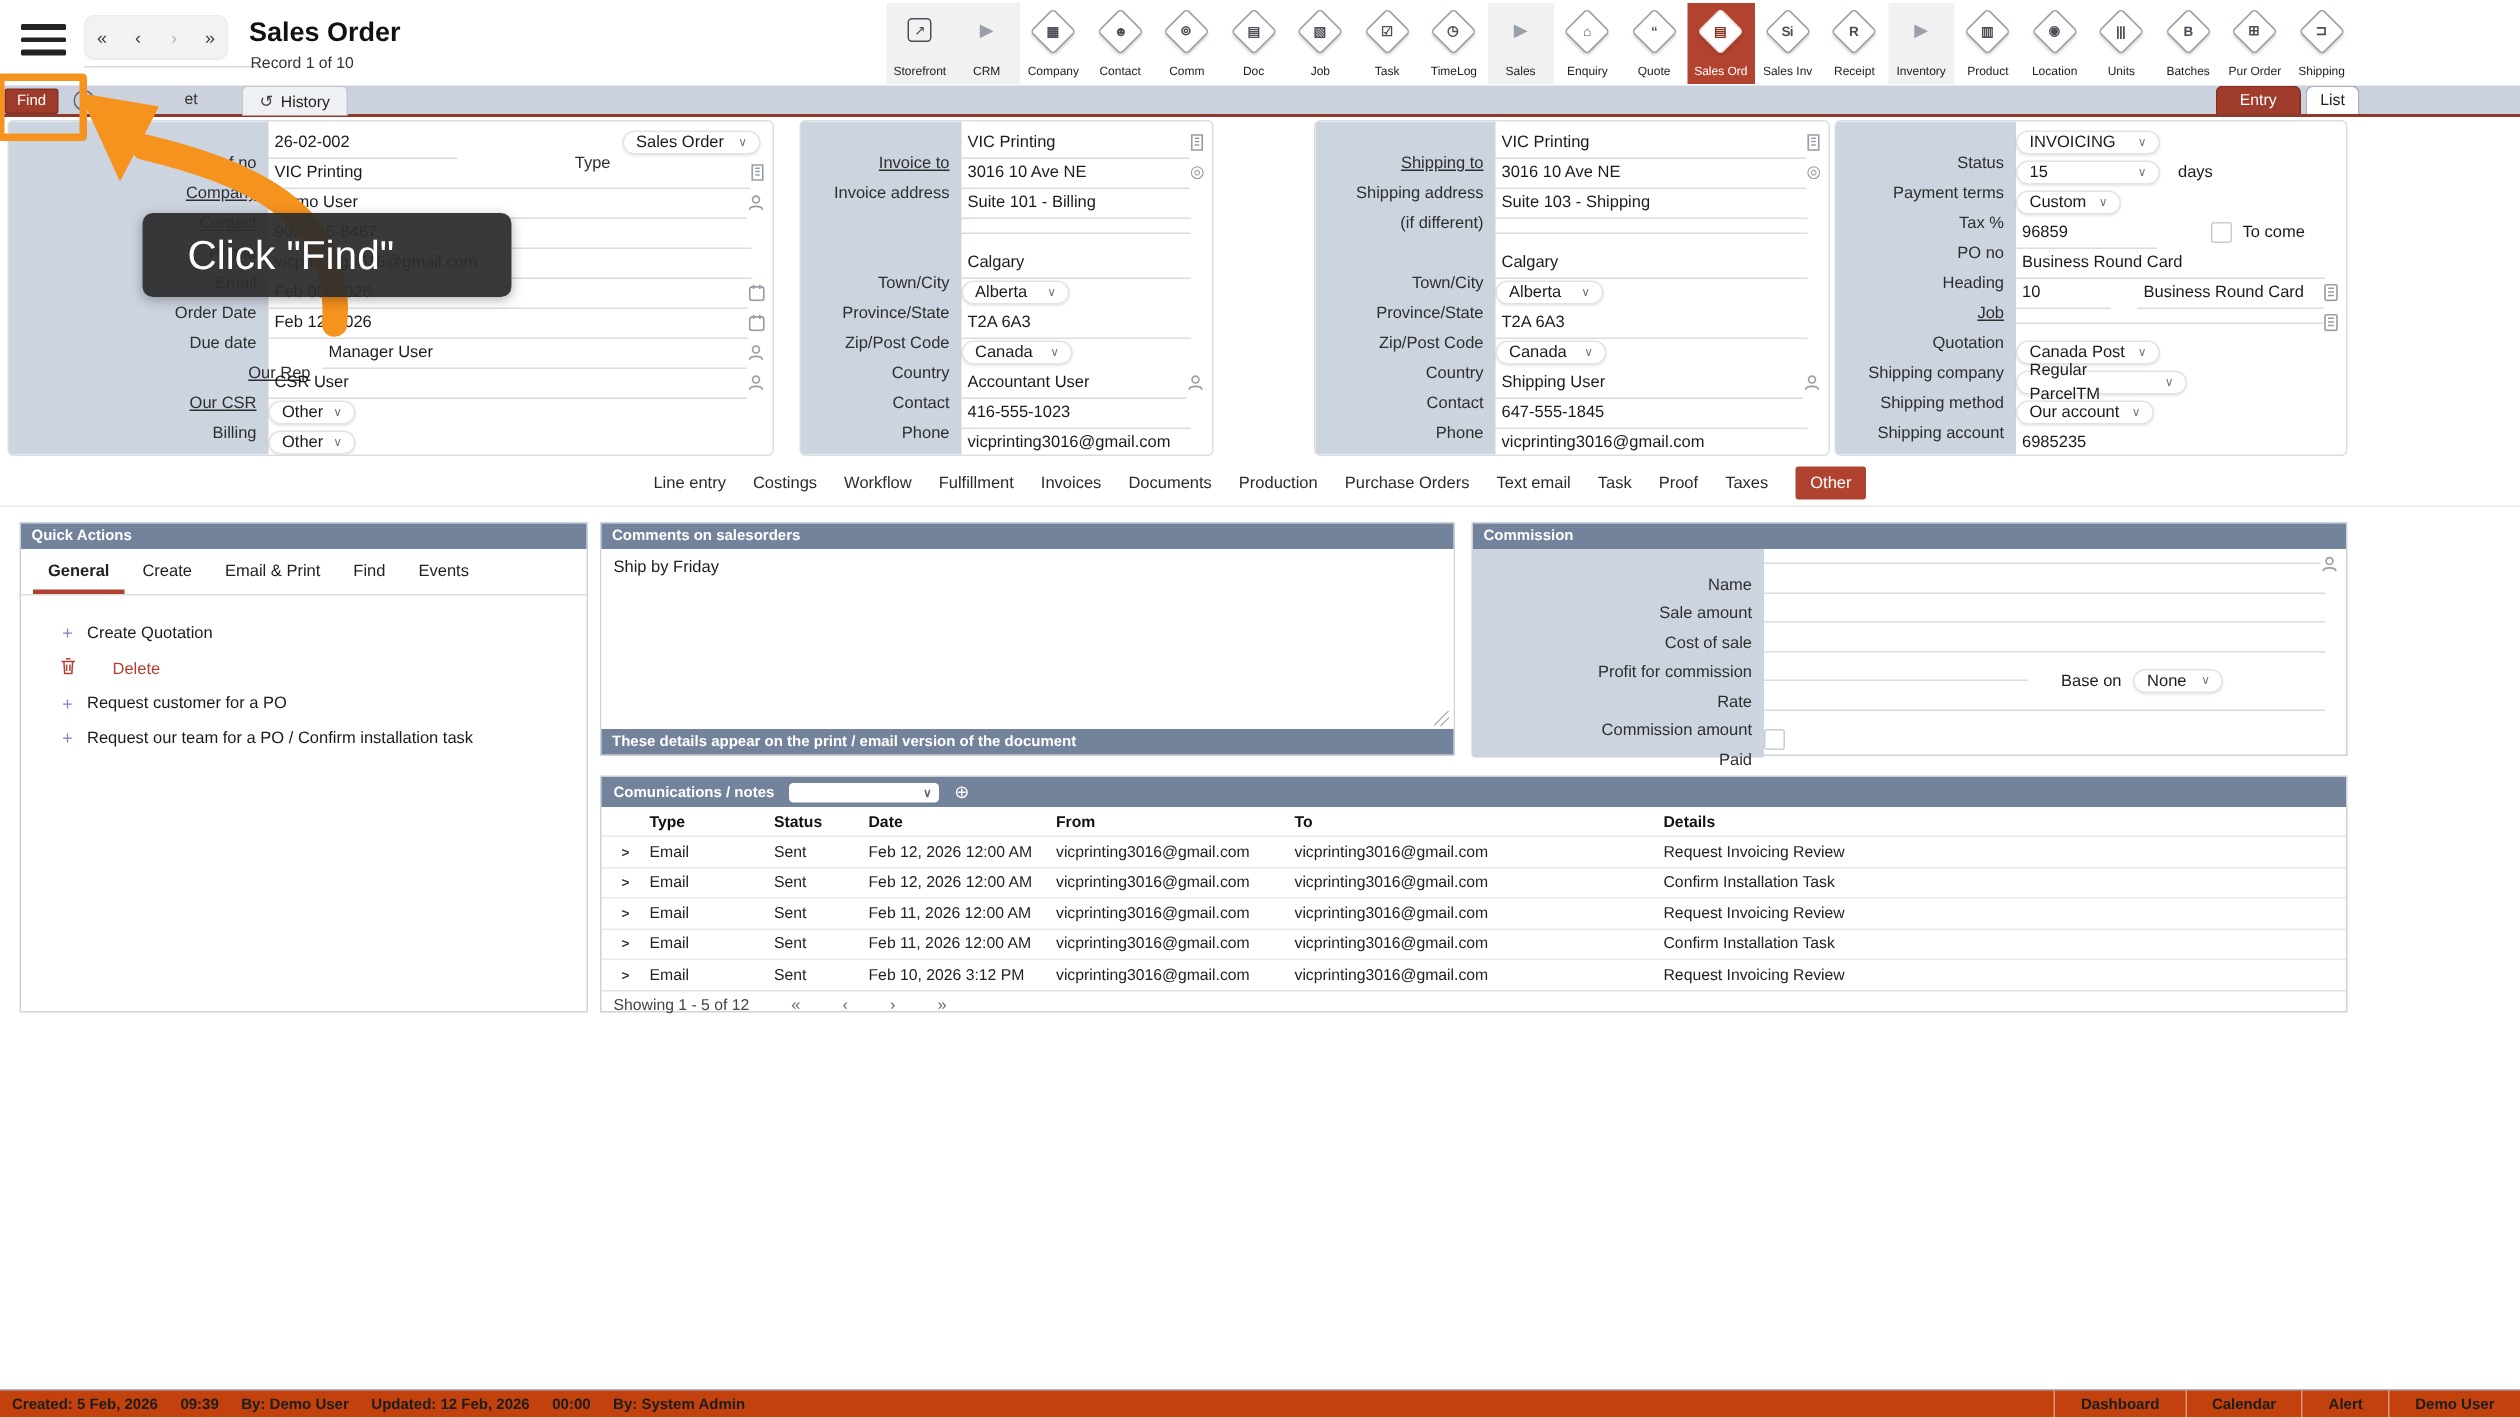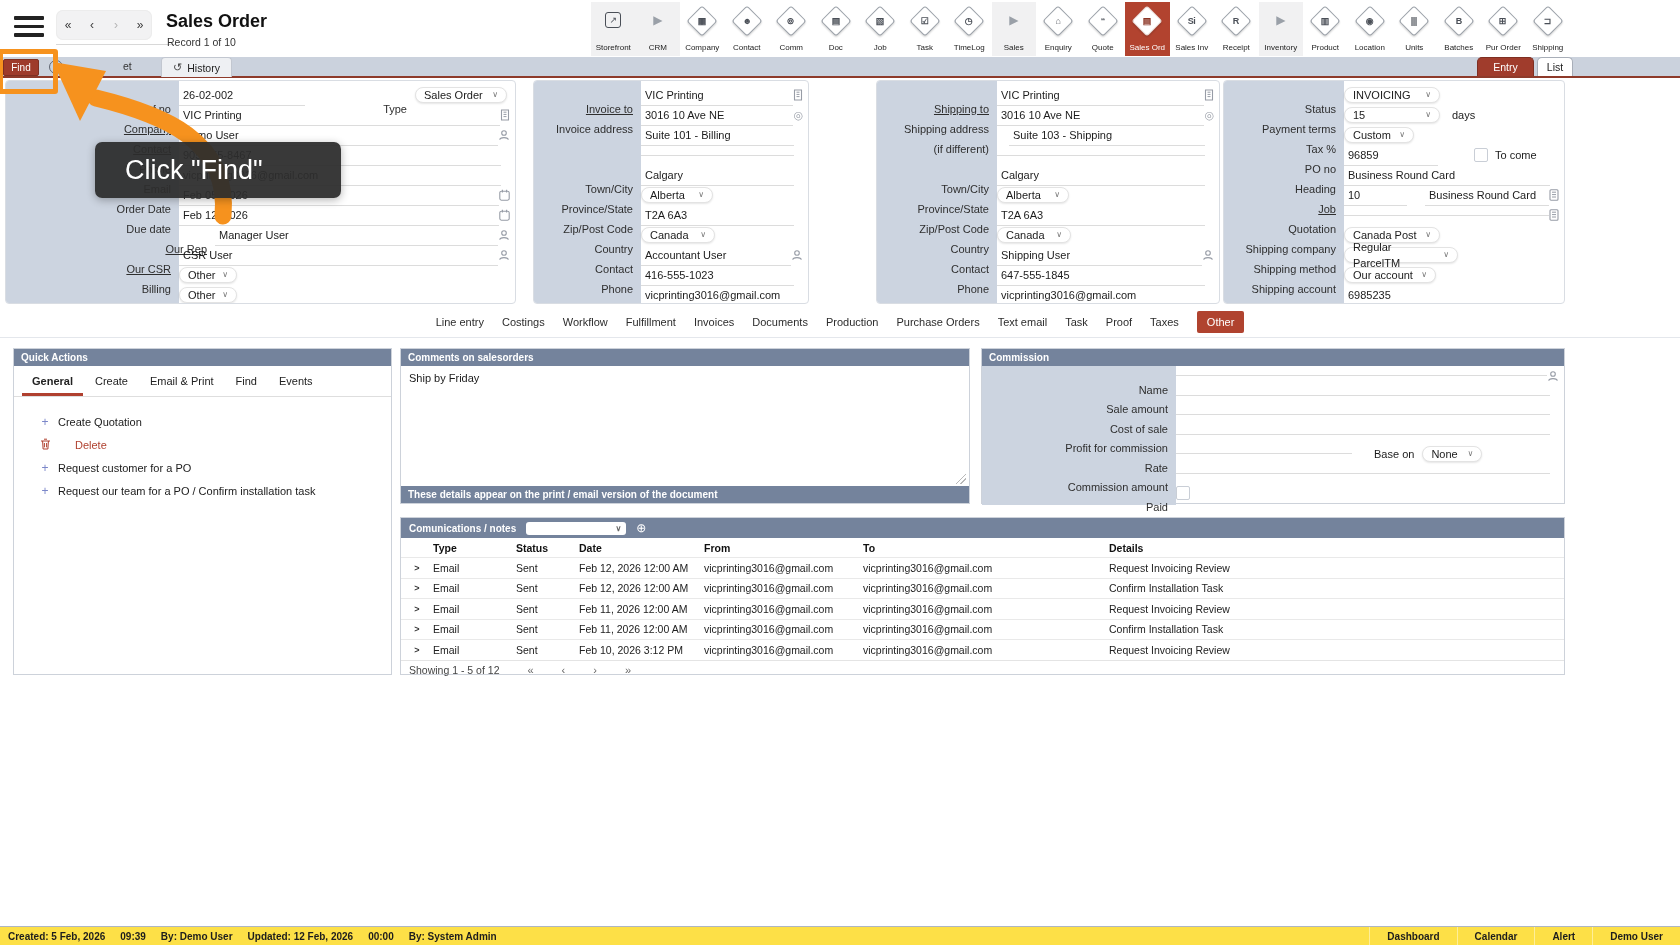--- a/index.html
+++ b/index.html
@@ -86,21 +86,21 @@
   .cselect{width:90px;height:13px;background:#fff;border-radius:3px;display:flex;align-items:center;justify-content:flex-end;padding:0 5px;cursor:pointer;}
   .cselect .chev{color:#666;}
   .addc{color:#fff;font-size:12px;font-weight:normal;cursor:pointer;}
   .cgrid{display:grid;grid-template-columns:32px 83px 63px 125px 159px 246px auto;align-items:center;font-size:10.5px;}
   .cgrid.hdr2{font-weight:bold;color:#111;height:19px;}
   .crow{height:19.5px;border-top:1px solid #e9e9e9;color:#222;}
   .cexp{text-align:center;color:#333;font-size:9px;font-weight:bold;cursor:pointer;}
   .cfoot{height:19px;border-top:1px solid #e4e4e4;display:flex;align-items:center;font-size:10.5px;color:#444;padding-left:8px;gap:0;}
   .cfoot .pg{margin-left:28px;color:#666;cursor:pointer;font-size:11px;}
   
-  .sbar{position:absolute;left:0;right:0;top:926px;height:19px;background:#fde047;border-top:1px solid #aeb6c2;
+  .sbar{position:absolute;left:0;right:0;top:926px;height:19px;background:#c2410c;border-top:1px solid #aeb6c2;
         display:flex;align-items:center;font-size:10px;font-weight:bold;color:#1d1d1d;}
   .sbar .lft{display:flex;gap:15px;padding-left:8px;}
   .sbar .rgt{margin-left:auto;display:flex;height:100%;}
   .sbar .rgt span{padding:0 17px;display:flex;align-items:center;cursor:pointer;border-left:1px solid rgba(255,255,255,.45);}
   
   .hlbox{position:absolute;left:-2px;top:49px;width:50px;height:35px;border:5px solid #f6921e;border-radius:3px;z-index:60;pointer-events:none;}
   .arrowsvg{position:absolute;left:0;top:0;width:1680px;height:945px;z-index:40;pointer-events:none;}
   .tooltip{position:absolute;left:95px;top:142px;width:246px;height:56px;background:rgba(45,45,45,.94);border-radius:7px;
            z-index:50;display:flex;align-items:center;padding-left:30px;box-sizing:border-box;
            color:#fff;font-size:27px;box-shadow:0 2px 8px rgba(0,0,0,.3);}
@@ -485,21 +485,21 @@
           </svg>
         </span>
       </div>
     <div class="frow">
         <span class="flabel" style="width:120px;">Shipping address</span>
       <span class="fval" style="flex:1;">3016 10 Ave NE</span>
       <span class="iconR">◎</span>
       </div>
     <div class="frow">
         <span class="flabel" style="width:120px;">(if different)</span>
-      <span class="fval" style="flex:1;margin-right:14px;margin-left:12px;">Suite 103 - Shipping</span>
+      <span class="fval" style="flex:1;margin-right:14px;">Suite 103 - Shipping</span>
       </div>
     <div class="frow">
         <span class="flabel" style="width:120px;"></span>
       <span class="fval" style="flex:1;margin-right:14px;"></span>
       </div>
     <div class="frow">
         <span class="flabel" style="width:120px;">Town/City</span>
       <span class="fval" style="flex:1;margin-right:14px;">Calgary</span>
       </div>
     <div class="frow">

